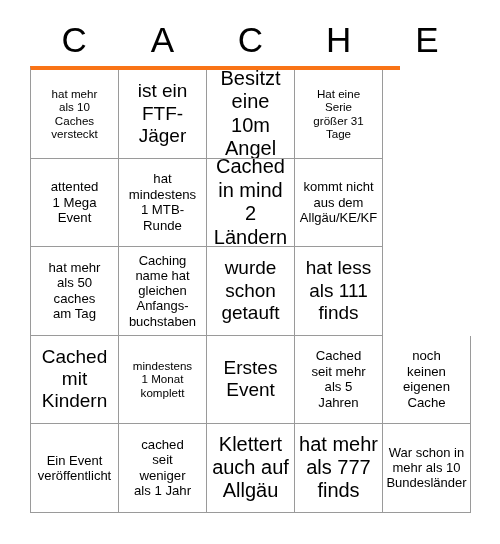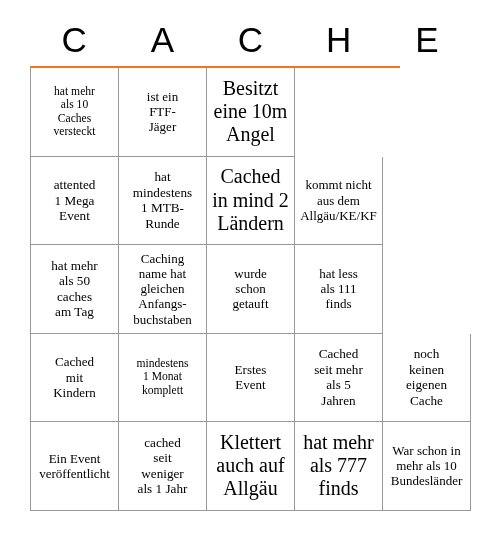--- a/index.html
+++ b/index.html
@@ -33,24 +33,23 @@
     text-align: center;
     font-size: 35px;
     line-height: 52px;
     font-weight: 400;
     color: #000000;
     letter-spacing: 0;
   }
 
   #grid {
     width: 370px;
-    border-top: 2px solid #f97316;
+    border-top: 4px solid #f97316;
     border-left: 1px solid #9a9a9a;
     box-sizing: border-box;
-    font-family: Liberation Serif, serif;
   }
   .grid-row {
     display: flex;
     width: 100%;
   }
   .cell {
     flex: 0 0 88px;
     width: 88px;
     height: 88.5px;
     box-sizing: border-box;
@@ -69,21 +68,21 @@
     line-height: 1.17;
     word-wrap: break-word;
     white-space: pre-line;
   }
 
   
   .fs-xs  { font-size: 13px; }
   .fs-s   { font-size: 11.6px; }
   .fs-m   { font-size: 13.2px; }
   .fs-l   { font-size: 20px; }
-  .fs-xl  { font-size: 13px; }
+  .fs-xl  { font-size: 19px; }
 </style>
 </head>
 <body>
 
 <div id="card">
 
   <div id="header-row">
     <div class="header-letter">C</div>
     <div class="header-letter">A</div>
     <div class="header-letter">C</div>
@@ -103,20 +102,26 @@
       <div class="cell">
           <span class="cell-text fs-xl">ist ein
 FTF-
 Jäger</span>
         </div>
       <div class="cell">
           <span class="cell-text fs-l">Besitzt
 eine 10m
 Angel</span>
         </div>
+      <div class="cell">
+          <span class="cell-text fs-s">Hat eine
+Serie
+größer 31
+Tage</span>
+        </div>
     </div>
 
     <div class="grid-row">
       <div class="cell">
           <span class="cell-text fs-m">attented
 1 Mega
 Event</span>
         </div>
       <div class="cell">
           <span class="cell-text fs-m">hat

